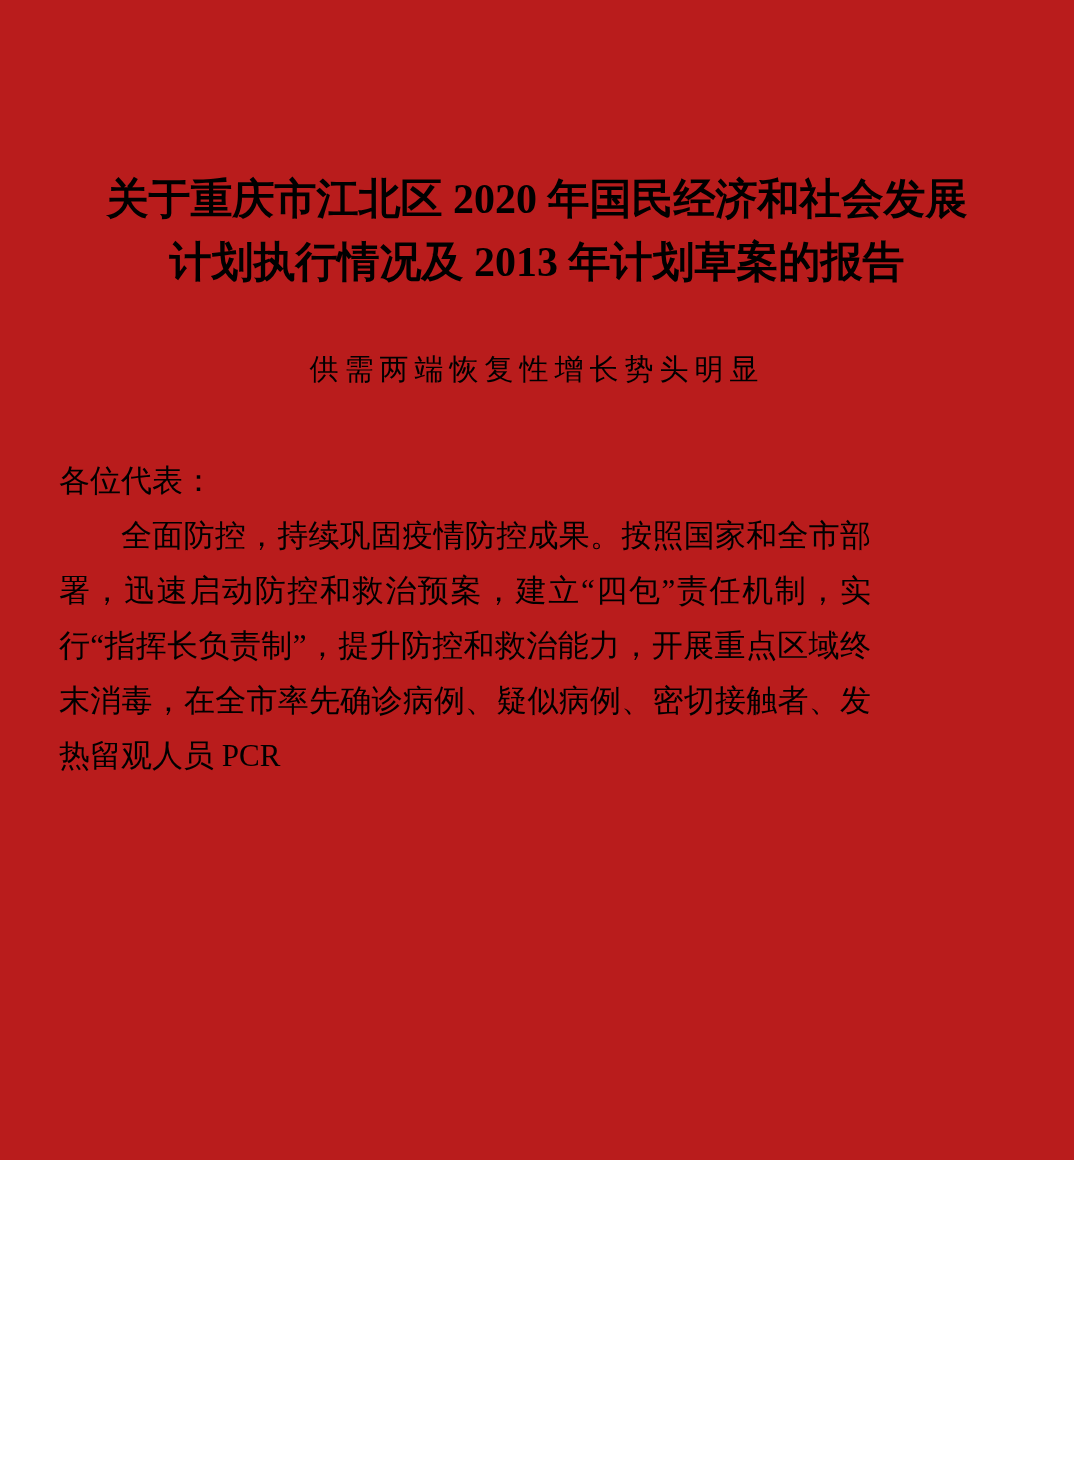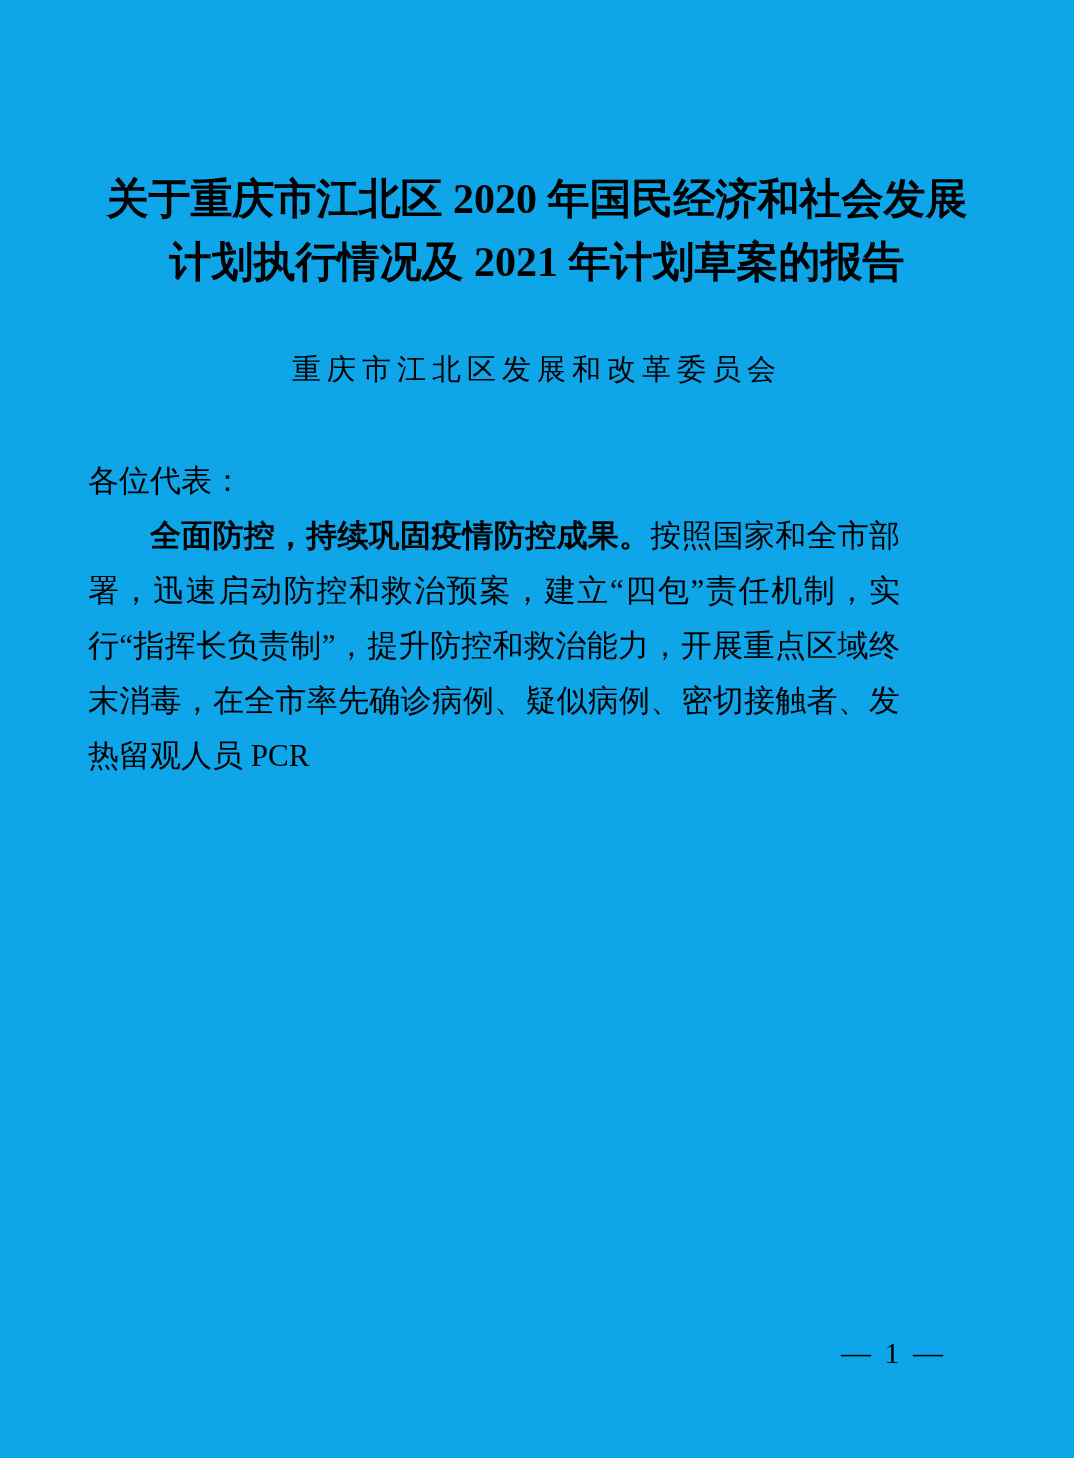--- a/index.html
+++ b/index.html
@@ -3,22 +3,22 @@
 <meta charset="utf-8">
 <style>
   html, body {
     margin: 0;
     padding: 0;
     background: #ffffff;
   }
   .page {
     position: relative;
     width: 1074px;
-    height: 1458px;
-    background: #0ea5e9;
+    height: 1160px;
+    background: #b91c1c;
     color: #000000;
     font-family: "Liberation Serif", serif;
     overflow: hidden;
   }
   .title {
     margin: 0;
     padding-top: 168px;
     text-align: center;
     font-size: 42px;
     font-weight: 900;
@@ -29,61 +29,61 @@
   .author {
     margin-top: 55px;
     text-align: center;
     font-size: 29px;
     line-height: 40px;
     letter-spacing: 6px;
     font-family: "Liberation Serif", serif;
   }
   .body-text {
     width: 812px;
-    margin-left: 88px;
+    margin-left: 59px;
     margin-top: 64px;
     font-size: 31px;
     line-height: 55px;
     text-align: justify;
   }
   .salutation {
     margin: 0;
     text-indent: 0;
   }
   .para {
     margin: 0;
     text-indent: 2em;
   }
   .section-heading {
     font-family: "Liberation Sans", sans-serif;
     font-weight: bold;
   }
   .lead-bold {
-    font-weight: bold;
+    font-weight: normal;
   }
   .page-number {
     position: absolute;
     right: 128px;
     top: 1336px;
     font-size: 30px;
     letter-spacing: 3px;
     font-family: "Liberation Serif", serif;
   }
 </style>
 </head>
 <body>
 
 <div class="page">
 
   <h1 class="title">
     <span class="title-line">关于重庆市江北区 2020 年国民经济和社会发展</span>
-    <span class="title-line">计划执行情况及 2021 年计划草案的报告</span>
+    <span class="title-line">计划执行情况及 2013 年计划草案的报告</span>
   </h1>
 
-  <div class="author">重庆市江北区发展和改革委员会</div>
+  <div class="author">供需两端恢复性增长势头明显</div>
 
   <div class="body-text">
     <p class="salutation">各位代表：</p>
 
 
 
 
     <p class="para"><span class="lead-bold">全面防控，持续巩固疫情防控成果。</span><span>按照国家和全市部署，迅速启动防控和救治预案，建立“四包”责任机制，实行“指挥长负责制”，提升防控和救治能力，开展重点区域终末消毒，在全市率先确诊病例、疑似病例、密切接触者、发热留观人员 PCR</span></p>
   </div>
 

